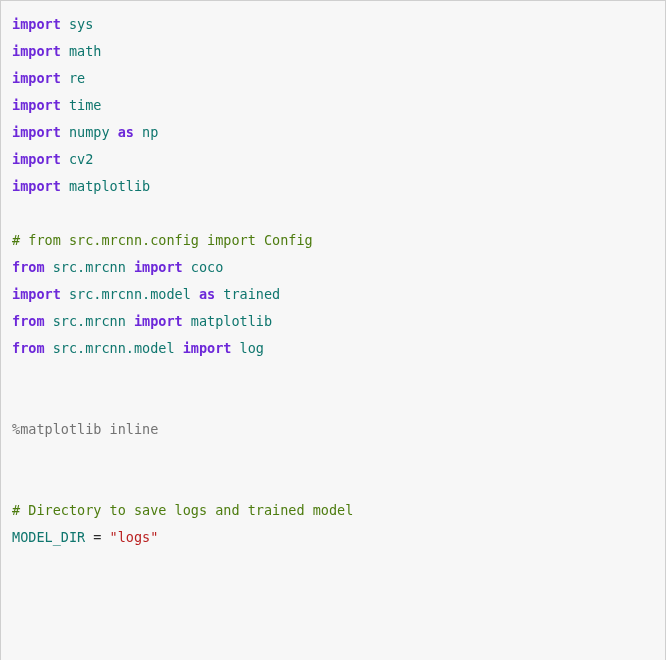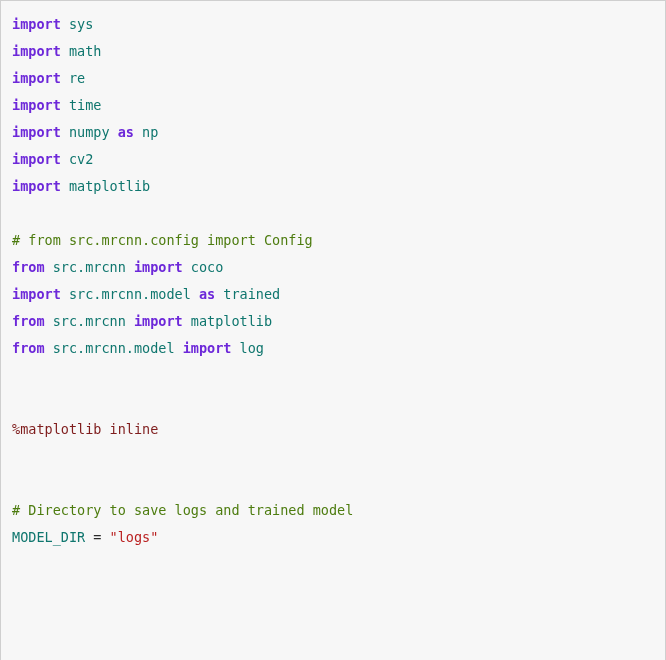--- a/index.html
+++ b/index.html
@@ -68,21 +68,21 @@
     color: #4d7c0f;
     font-style: normal;
   }
   .tok-string {
     color: #ba2121;
   }
   .tok-op {
     color: #2b2b2b;
   }
   .tok-magic {
-    color: #7f1d1d;
+    color: #737373;
     text-align: center;
   }
 </style>
 </head>
 <body>
 
 <div id="screenshot">
   <div class="code-cell">
     <div class="code-area" id="code-area">
 

